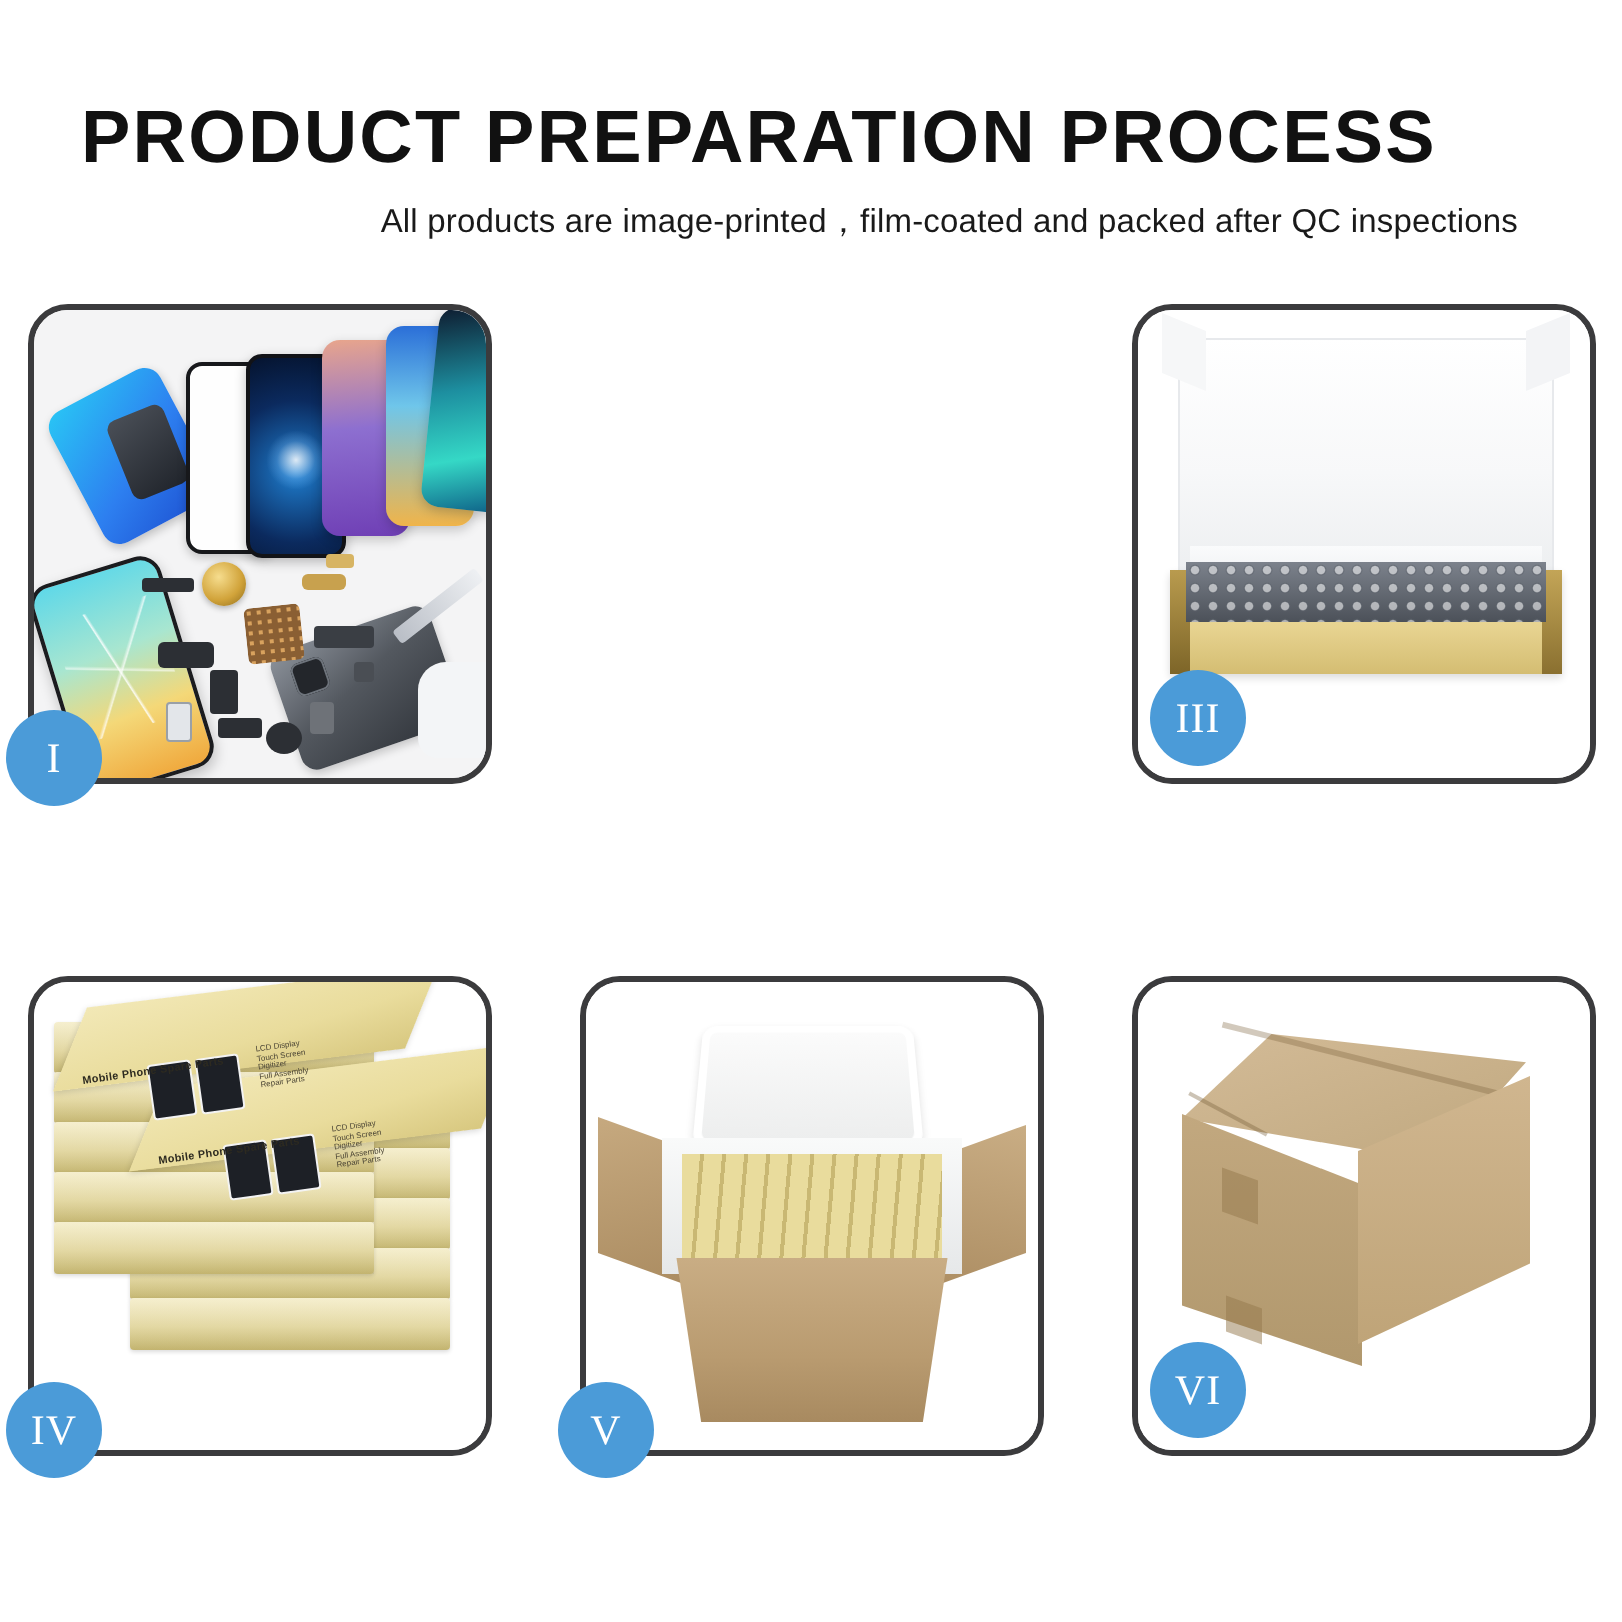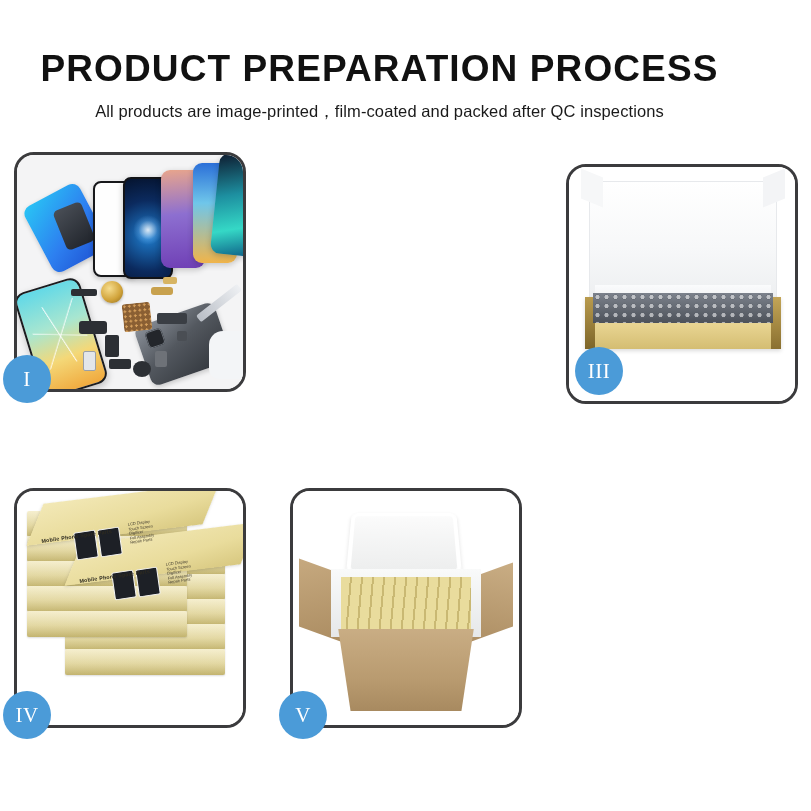--- a/index.html
+++ b/index.html
@@ -25,39 +25,40 @@
   }
   .subtitle{
     margin:0;padding:0;
     padding-top:16px;
     font-size:16.5px;
     font-weight:400;
     color:#1a1a1a;
     line-height:1;
     letter-spacing:.1px;
     white-space:nowrap;
+    text-align:right;
   }
 
   
   .grid{
     position:absolute;
     left:14px;top:152px;
     width:785px;height:600px;
   }
   .panel{
     position:absolute;
     width:232px;height:240px;
     border:3.5px solid #3b3b3d;
     border-radius:20px;
     background:#ffffff;
     box-sizing:border-box;
   }
   .p1{left:0;top:0;}
   .p2{left:276px;top:0;}
-  .p3{left:552px;top:12px;}
+  .p3{left:552px;top:0;}
   .p4{left:0;top:336px;}
   .p5{left:276px;top:336px;}
   .p6{left:552px;top:336px;}
 
   .photo{
     position:absolute;
     left:0;top:0;right:0;bottom:0;
     border-radius:17px;
     overflow:hidden;
   }
@@ -430,15 +431,27 @@
         <div class="flapR"></div>
         <div class="foamlid"></div>
         <div class="foambody">
           <div class="inner"></div>
         </div>
         <div class="carton"></div>
       </div>
       <div class="badge">V</div>
     </div>
 
+    <div class="panel p6">
+      <div class="photo">
+        <div class="cbTop"></div>
+        <div class="cbTopSeam"></div>
+        <div class="cbFront"></div>
+        <div class="cbSide"></div>
+        <div class="seam sm1"></div>
+        <div class="tape tp1"></div>
+        <div class="tape tp2"></div>
+      </div>
+      <div class="badge inside">VI</div>
+    </div>
 
   </div>
 </div>
 
 </body></html>

